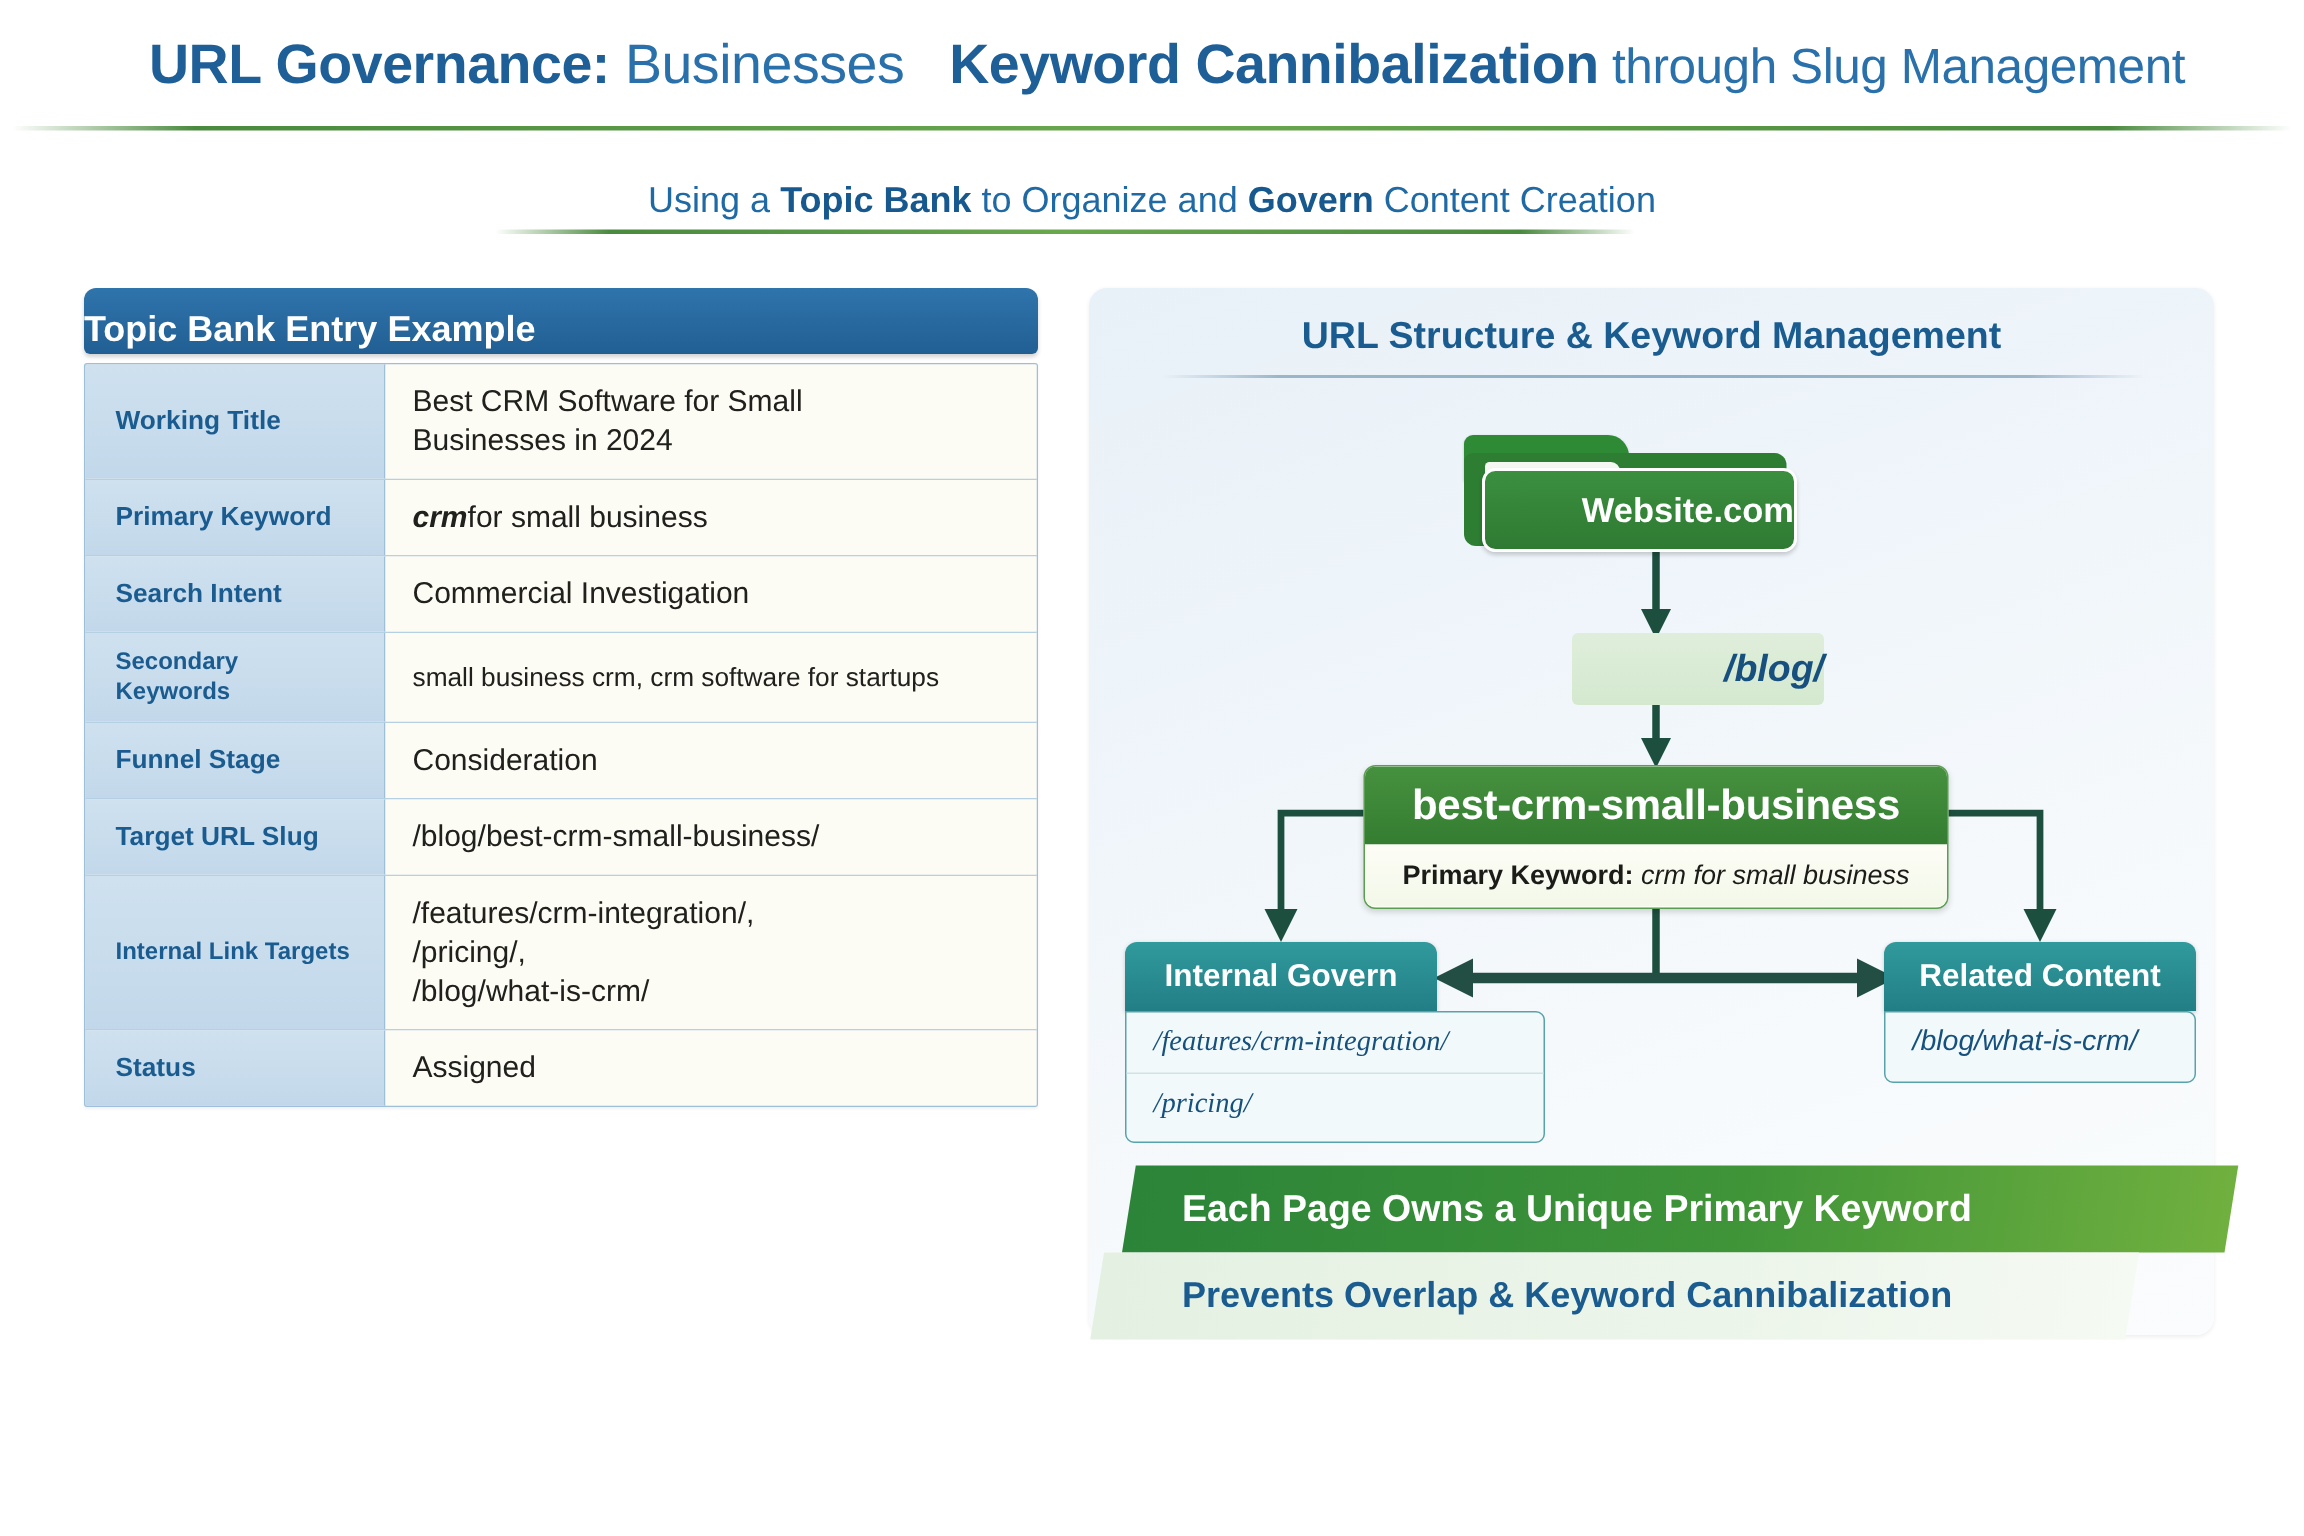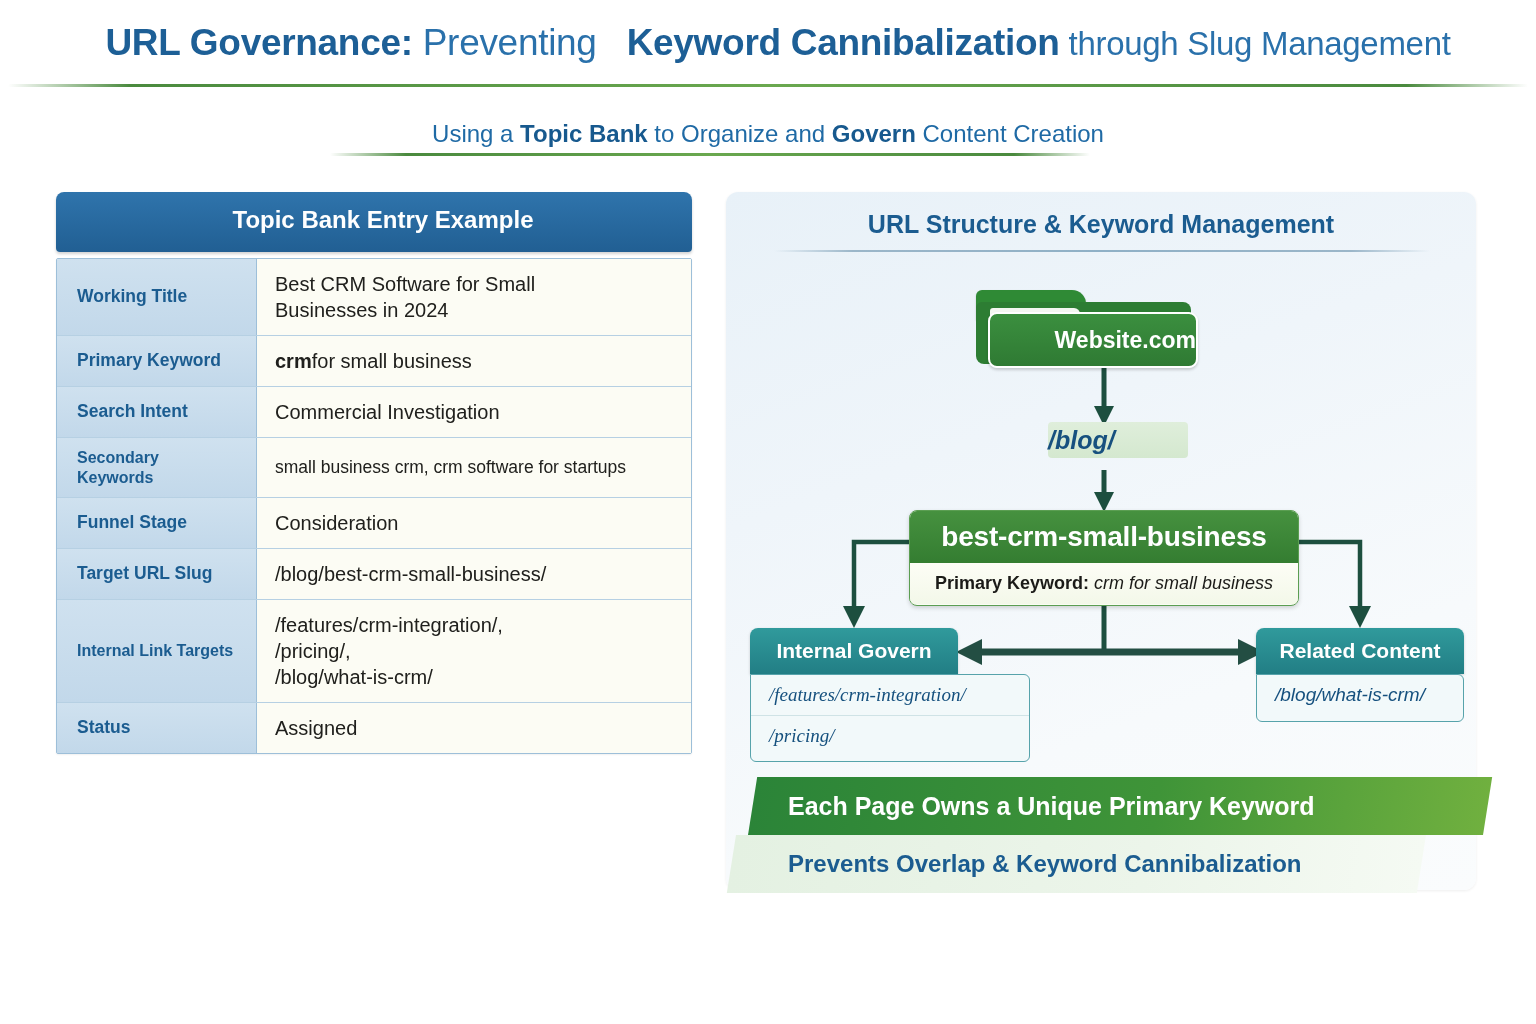--- a/index.html
+++ b/index.html
@@ -33,26 +33,25 @@
   #subtitle b{font-weight:700;color:#17598e;}
   #subtitle-rule{
     position:absolute;left:330px;top:153px;width:760px;height:3px;
     background:linear-gradient(to right,rgba(255,255,255,0) 0%,#4a8a3e 10%,#6aa84f 50%,#4a8a3e 90%,rgba(255,255,255,0) 100%);
     border-radius:2px;
   }
 
   
   #table-card{position:absolute;left:56px;top:192px;width:636px;}
   #table-header{
-    height:60px;line-height:56px;text-align:center;
+    height:44px;line-height:56px;text-align:left;
     background:linear-gradient(to bottom,#2f74ac 0%,#215f93 100%);
     color:#ffffff;font-size:24px;font-weight:700;
     border-radius:8px 8px 4px 4px;
     box-shadow:0 2px 3px rgba(0,0,0,0.18);
-    padding-left:18px;
   }
   #table-body{
     margin-top:6px;
     border:1px solid #9dbfd9;
     border-radius:2px;
     background:#fbfbf3;
     box-shadow:0 1px 2px rgba(0,0,0,0.06);
   }
   .trow{display:flex;border-bottom:1px solid #b6d0e3;}
   .trow:last-child{border-bottom:none;}
@@ -65,21 +64,21 @@
     box-sizing:border-box;line-height:1.22;
   }
   .tlabel.small{font-size:16px;}
   .tvalue{
     flex:1;background:#fcfcf4;color:#20201d;
     font-size:20px;display:flex;align-items:center;
     padding:12px 10px 12px 18px;box-sizing:border-box;
     line-height:1.30;
   }
   .tvalue.sm{font-size:17.5px;}
-  .tvalue b{font-weight:700;}
+  .tvalue b{font-weight:700;font-style:italic;}
   .tvalue .multi{white-space:pre-line;}
 
   
   #panel{
     position:absolute;left:726px;top:192px;width:750px;height:698px;
     background:linear-gradient(160deg,#e8f1f8 0%,#eff5fa 35%,#f7fafc 70%,#fafcfd 100%);
     border-radius:12px;
     box-shadow:0 1px 3px rgba(0,0,0,0.07);
     overflow:visible;
   }
@@ -111,24 +110,24 @@
     position:absolute;left:12px;top:22px;width:210px;height:56px;
     background:linear-gradient(to bottom,#3b8f3f 0%,#2f7a33 100%);
     border:2px solid #ffffff;border-radius:9px;box-sizing:border-box;
     box-shadow:0 2px 3px rgba(0,0,0,0.18);
     display:flex;align-items:center;justify-content:flex-end;
   }
   #folder-label{color:#ffffff;font-size:23px;font-weight:700;}
 
   
   #blog-node{
-    position:absolute;left:322px;top:230px;width:140px;height:36px;
+    position:absolute;left:322px;top:230px;width:140px;height:48px;
     background:linear-gradient(to bottom,#dfeedb 0%,#d4e8cf 100%);
     border-radius:4px;
-    display:flex;align-items:center;justify-content:flex-start;
+    display:flex;align-items:center;justify-content:flex-end;padding-left:28px;
   }
   #blog-label{color:#17507f;font-size:25px;font-weight:700;font-style:italic;}
 
   
   #slug-node{
     position:absolute;left:183px;top:318px;width:390px;height:96px;
     border:1.5px solid #5b9e52;border-radius:8px;overflow:hidden;
     box-sizing:border-box;box-shadow:0 2px 4px rgba(0,0,0,0.16);
     background:#fafdf4;
   }
@@ -195,21 +194,21 @@
     position:absolute;left:62px;top:58px;width:700px;height:58px;
     display:flex;align-items:center;
     color:#1b5c90;font-size:24px;font-weight:700;
   }
 </style>
 </head>
 <body>
 
 <div id="header">
   <div id="title">
-    <span class="b2">URL Governance:</span><span class="light"> Preventing </span><span class="b2">Keyword Cannibalization</span><span class="small"> through Slug Management</span>
+    <span class="b2">URL Governance:</span><span class="light"> Businesses </span><span class="b2">Keyword Cannibalization</span><span class="small"> through Slug Management</span>
   </div>
   <div id="title-rule"></div>
   <div id="subtitle">
     <span>Using a </span><b>Topic Bank</b><span> to Organize and </span><b>Govern</b><span> Content Creation</span>
   </div>
   <div id="subtitle-rule"></div>
 </div>
 
 <div id="table-card">
   <div id="table-header">Topic Bank Entry Example</div>

